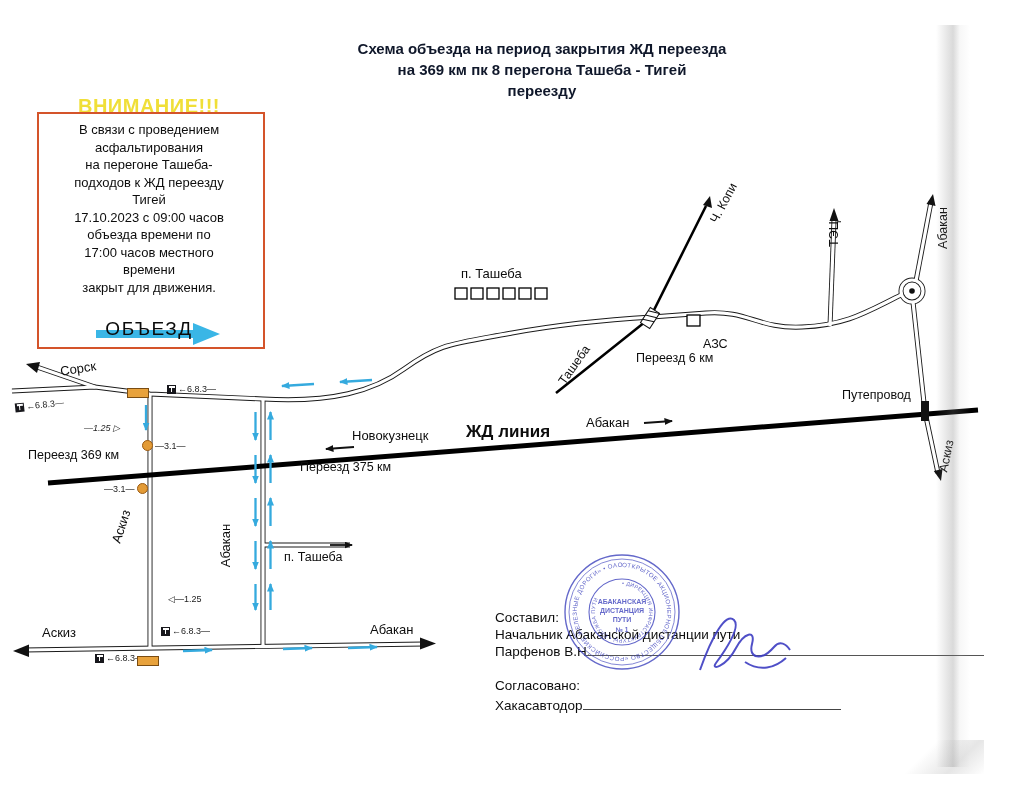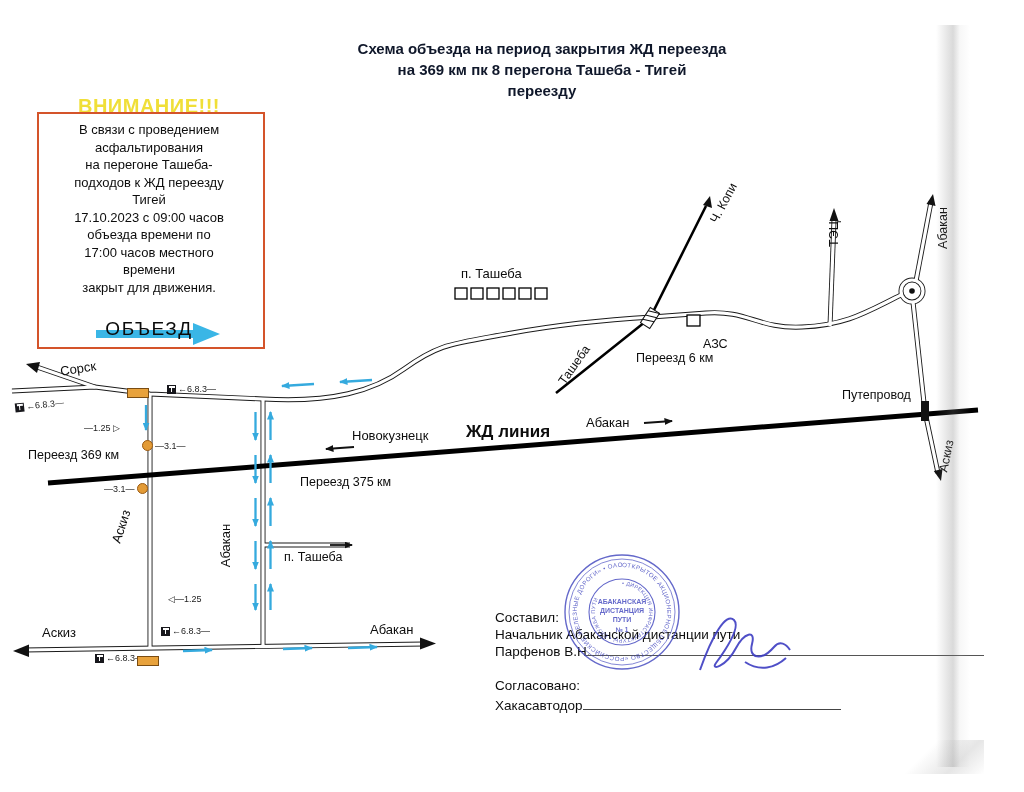--- a/index.html
+++ b/index.html
@@ -30,40 +30,40 @@
   #lb-abk-top{left:922px;top:221px;transform:rotate(-90deg);}
   #lb-azs{left:703px;top:311px;margin-top:26px;}
   #lb-tash-st{left:552px;top:358px;transform:rotate(-55deg);}
   #lb-per2{left:636px;top:351px;}
   #lb-putepr{left:842px;top:388px;}
   #lb-askiz-r{left:930px;top:449px;transform:rotate(-78deg);}
   #lb-novokuz{left:352px;top:428px;font-size:13px;}
   #lb-zhd{left:466px;top:422px;font-size:17px;font-weight:bold;}
   #lb-abk-rail{left:586px;top:415px;font-size:13px;}
   #lb-per369{left:28px;top:448px;}
-  #lb-per375{left:300px;top:475px;}
+  #lb-per375{left:300px;top:460px;}
   #lb-askiz-l{left:104px;top:519px;font-size:13px;transform:rotate(-72deg);}
   #lb-abk-mid{left:204px;top:538px;font-size:13px;transform:rotate(-90deg);}
   #lb-ptash-bot{left:284px;top:550px;}
   #lb-askiz-bot{left:42px;top:625px;font-size:13px;}
   #lb-abk-bot{left:370px;top:622px;font-size:13px;}
 
   
   .sign{position:absolute;display:flex;align-items:center;gap:2px;font-size:9px;
         white-space:nowrap;color:#222;}
   .sq683{width:9px;height:9px;background:#17171c;position:relative;flex:none;}
   .sq683::before{content:"";position:absolute;left:1.5px;top:1.5px;width:6px;height:1.6px;background:#fff;}
   .sq683::after{content:"";position:absolute;left:3.6px;top:1.5px;width:1.7px;height:5.6px;background:#fff;}
   .circ31{width:9px;height:9px;border-radius:50%;background:#e39b36;border:1px solid #9c5b11;flex:none;}
   .plate{position:absolute;width:20px;height:8px;background:#e8a23c;border:1px solid #7a4c12;}
   #sg-683-a{left:167px;top:384px;}
   #sg-683-b{left:15px;top:400px;transform:rotate(-6deg);}
   #sg-683-c{left:161px;top:626px;}
   #sg-683-d{left:95px;top:653px;}
-  #sg-125-a{left:84px;top:423px;}
+  #sg-125-a{left:84px;top:423px;font-style:italic;}
   #sg-125-b{left:168px;top:594px;}
   #sg-31-a{left:142px;top:440px;}
   #sg-31-b{left:104px;top:483px;}
   #pl-a{left:127px;top:388px;}
   #pl-b{left:137px;top:656px;}
 
   
   .sig{position:absolute;font-size:13.5px;color:#0d0d0d;white-space:nowrap;text-align:center;}
   #sig-sostavil{left:495px;top:610px;}
   #sig-pos{left:495px;top:627px;}

